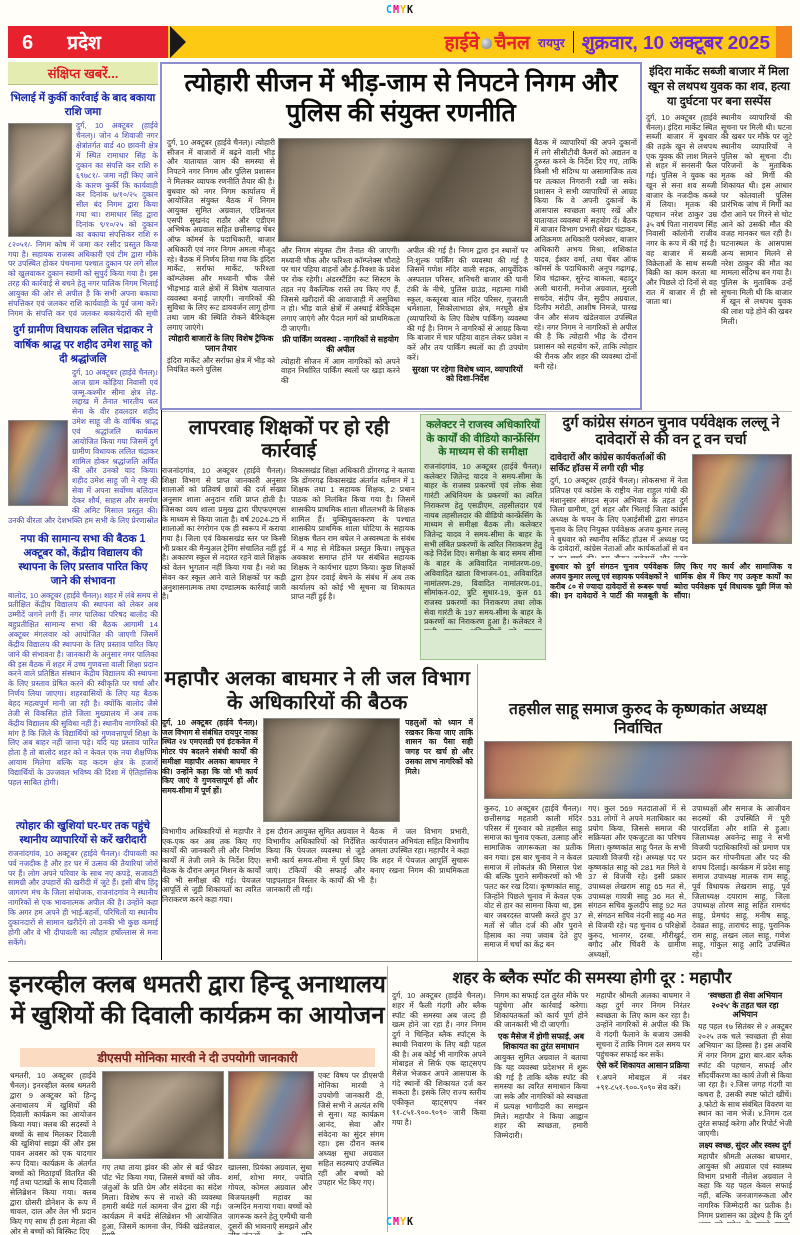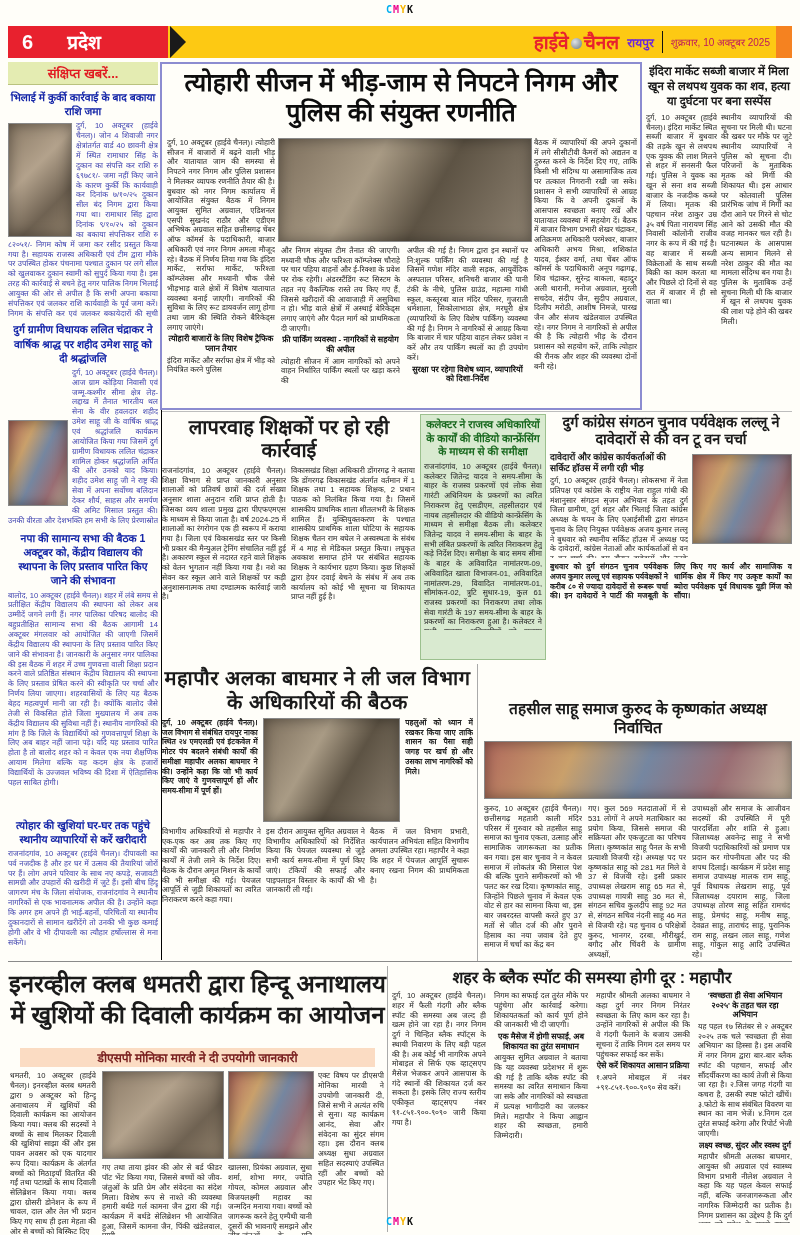--- a/index.html
+++ b/index.html
@@ -13,21 +13,21 @@
   .masthead{left:8px;top:26px;width:784px;height:32px;background:#fdc913;display:flex;align-items:center;}
   .mh-red{position:relative;width:160px;height:32px;background:#e8212e;display:flex;align-items:center;color:#fff;}
   .mh-page{font-size:20px;font-weight:bold;margin-left:14px;}
   .mh-section{font-size:19px;font-weight:bold;margin-left:34px;}
   .mh-arrow{width:0;height:0;border-top:16px solid transparent;border-bottom:16px solid transparent;border-left:16px solid #1a1a1a;margin-left:2px;}
   .mh-right{margin-left:auto;display:flex;align-items:center;height:32px;padding-right:22px;}
   .mh-paper{color:#e8212e;font-size:19px;font-weight:bold;margin-left:24px;}
   .globe{display:inline-block;width:11px;height:11px;border-radius:50%;background:radial-gradient(circle at 35% 35%,#dfe3e6,#8d979e 70%);margin:0 2px;vertical-align:middle;}
   .mh-city{font-size:12px;font-weight:bold;color:#6d28d9;margin:0 8px 0 8px;}
   .mh-div{width:1px;height:22px;background:#111;margin-right:8px;}
-  .mh-date{font-size:10px;font-weight:normal;color:#be185d;}
+  .mh-date{font-size:19px;font-weight:bold;color:#6d28d9;}
   .mh-orange{position:absolute;right:0;top:0;width:16px;height:32px;background:#f58220;}
   
   .bt{font-size:7.6px;line-height:1.28;text-align:justify;color:#232323;overflow:hidden;}
   .sub{font-size:8px;font-weight:bold;text-align:center;color:#111;margin:2px 0;line-height:1.2;}
   .photo{box-shadow:inset 0 0 14px rgba(0,0,0,.4);border:1px solid #888;}
   .ph-meeting{background:linear-gradient(120deg,#7d6f5d,#a99b85 35%,#5d5344 60%,#8d8170);}
   .ph-crowd{background:linear-gradient(115deg,#b0695d,#c9a06b 28%,#7586a0 52%,#9a6e74 76%,#c2b39a);}
   .ph-indoor{background:linear-gradient(135deg,#8a7a66,#b3a28c 40%,#6f6252 72%,#93836d);}
   
   .briefs{left:8px;top:62px;width:150px;height:898px;border-right:1px solid #000000;padding-right:3px;box-sizing:content-box;}
@@ -206,21 +206,21 @@
   </div>
 </div>
 
 <div class="abs bs">
   <div class="bs-hl">शहर के ब्लैक स्पॉट की समस्या होगी दूर : महापौर</div>
   <div style="display:flex;gap:8px;">
     <div class="bt" style="width:94px;height:232px;">दुर्ग, 10 अक्टूबर (हाईवे चैनल)। शहर में फैली गंदगी और ब्लैक स्पॉट की समस्या अब जल्द ही खत्म होने जा रहा है। नगर निगम दुर्ग ने चिन्हित ब्लैक स्पॉट्स के स्थायी निवारण के लिए बड़ी पहल की है। अब कोई भी नागरिक अपने मोबाइल से सिर्फ एक व्हाट्सएप मैसेज भेजकर अपने आसपास के गंदे स्थानों की शिकायत दर्ज कर सकता है। इसके लिए राज्य स्तरीय एकीकृत व्हाट्सएप नंबर ९१-८५१-९००-९०९० जारी किया गया है।</div>
     <div class="bt" style="width:94px;height:232px;">
       <span>निगम का सफाई दल तुरंत मौके पर पहुंचेगा और कार्रवाई करेगा। शिकायतकर्ता को कार्य पूर्ण होने की जानकारी भी दी जाएगी।</span>
       <div class="sub">एक मैसेज में होगी सफाई, अब शिकायत का तुरंत समाधान</div>
-      <span>आयुक्त सुमित अग्रवाल ने बताया कि यह व्यवस्था प्रदेशभर में शुरू की गई है ताकि ब्लैक स्पॉट की समस्या का त्वरित समाधान किया जा सके और नागरिकों को स्वच्छता में प्रत्यक्ष भागीदारी का जलकर मिले। महापौर ने किया आह्वान शहर की स्वच्छता, हमारी जिम्मेदारी।</span>
+      <span>आयुक्त सुमित अग्रवाल ने बताया कि यह व्यवस्था प्रदेशभर में शुरू की गई है ताकि ब्लैक स्पॉट की समस्या का त्वरित समाधान किया जा सके और नागरिकों को स्वच्छता में प्रत्यक्ष भागीदारी का समझन मिले। महापौर ने किया आह्वान शहर की स्वच्छता, हमारी जिम्मेदारी।</span>
     </div>
     <div class="bt" style="width:94px;height:232px;">
       <span>महापौर श्रीमती अलका बाघमार ने कहा दुर्ग नगर निगम निरंतर स्वच्छता के लिए काम कर रहा है। उन्होंने नागरिकों से अपील की कि वे गंदगी फैलाने के बजाय उसकी सूचना दें ताकि निगम दल समय पर पहुंचकर सफाई कर सकें।</span>
       <div class="sub">ऐसे करें शिकायत आसान प्रक्रिया</div>
       <span>१.अपने मोबाइल में नंबर +९१-८५१-९००-९०९० सेव करें।</span>
     </div>
     <div class="bt" style="width:94px;height:232px;">
       <div class="sub" style="margin-top:0;">'स्वच्छता ही सेवा अभियान २०२५' के तहत चल रहा अभियान</div>
       <span>यह पहल १७ सितंबर से २ अक्टूबर २०२५ तक चले 'स्वच्छता ही सेवा अभियान' का हिस्सा है। इस अवधि में नगर निगम द्वारा बार-बार ब्लैक स्पॉट की पहचान, सफाई और सौंदर्यीकरण का कार्य तेजी से किया जा रहा है।</span>
       <span>२.जिस जगह गंदगी या कचरा है, उसकी स्पष्ट फोटो खींचें। ३.फोटो के साथ संबंधित विवरण या स्थान का नाम भेजें। ४.निगम दल तुरंत सफाई करेगा और रिपोर्ट भेजी जाएगी।</span>

